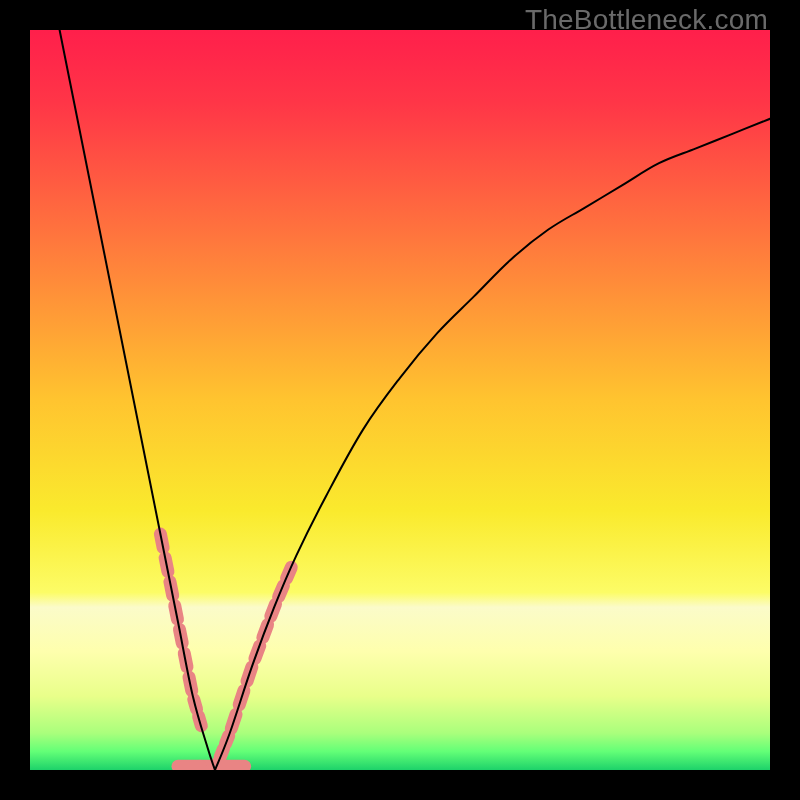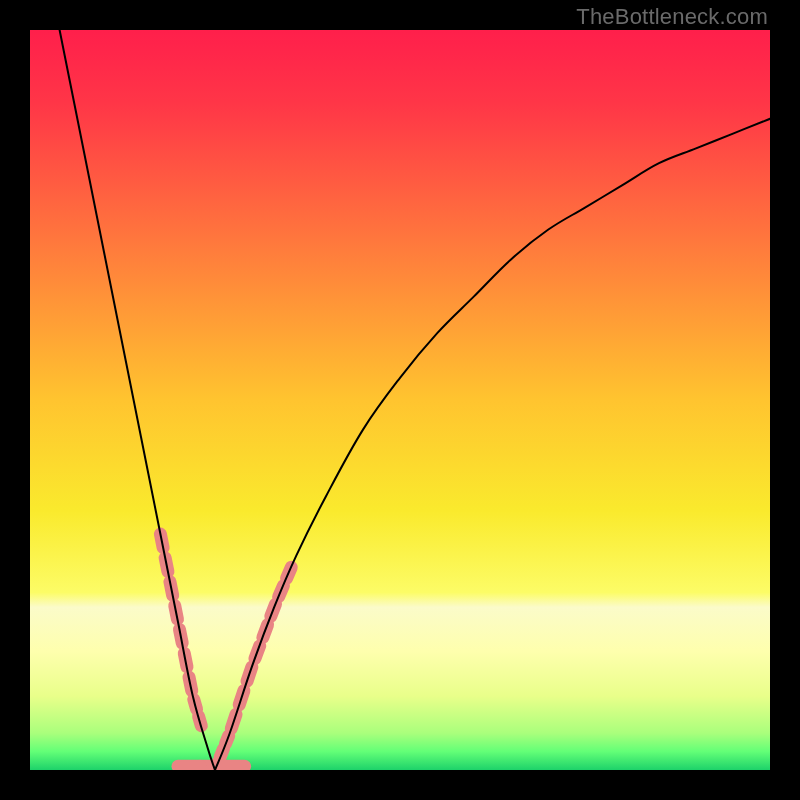--- a/index.html
+++ b/index.html
@@ -40,21 +40,21 @@
     top: 0;
     width: 740px;
     height: 740px;
     pointer-events: none;
   }
   .watermark {
     position: absolute;
     top: 4px;
     right: 32px;
     color: #6a6a6a;
-    font-size: 22px;
+    font-size: 28px;
     font-weight: 500;
     letter-spacing: 0.2px;
     user-select: none;
   }
 </style>
 </head>
 <body>
 
 <div class="frame">
 

